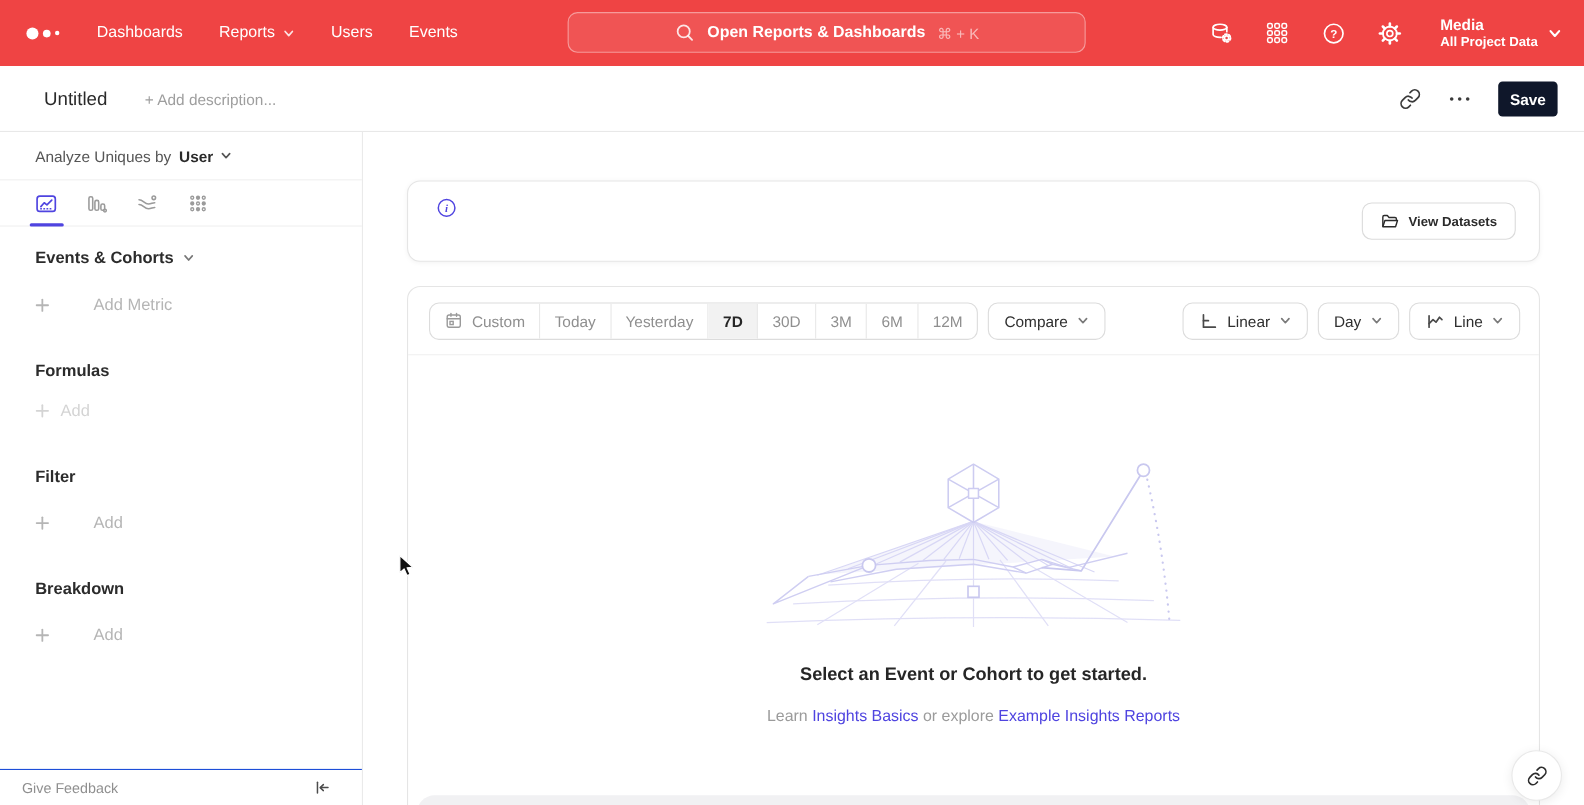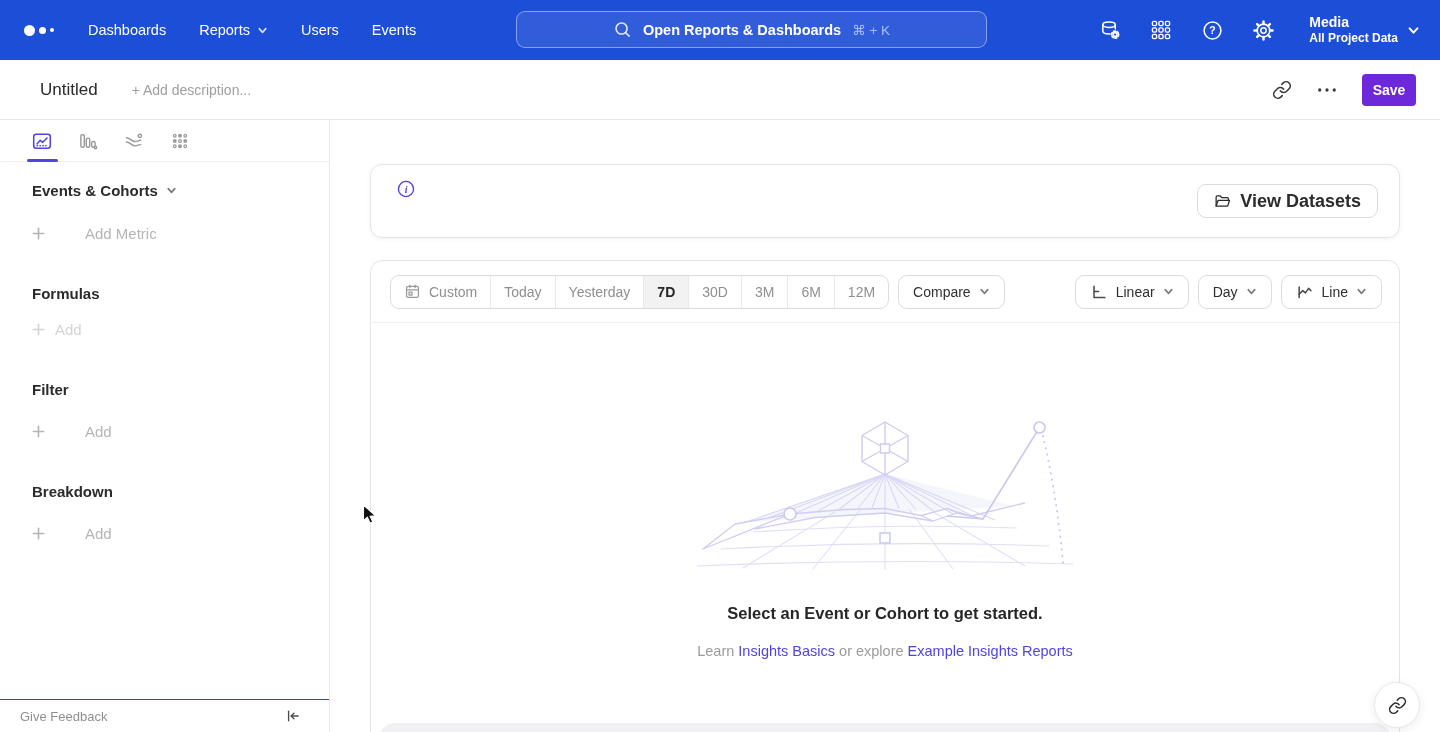--- a/index.html
+++ b/index.html
@@ -1,21 +1,21 @@
 <!DOCTYPE html>
 <html><head>
 <meta charset="utf-8">
 <style>
   * { margin:0; padding:0; box-sizing:border-box; }
   html,body { width:1440px; height:732px; overflow:hidden; background:#fff;
     font-family:"Liberation Sans", sans-serif; }
   .app { position:relative; width:1440px; height:732px; }
 
   
-  .topnav { height:60px; background:#1d4ed8; display:flex; align-items:center; position:relative; }
+  .topnav { height:60px; background:#ef4444; display:flex; align-items:center; position:relative; }
   .logo { margin-left:24px; display:flex; align-items:center; gap:4px; cursor:pointer; }
   .logo .d1 { width:11px; height:11px; border-radius:50%; background:#fff; }
   .logo .d2 { width:7px;  height:7px;  border-radius:50%; background:#fff; }
   .logo .d3 { width:4px;  height:4px;  border-radius:50%; background:#fff; }
   .nav-items { display:flex; gap:33px; margin-left:34px; }
   .nav-item { color:#fff; font-size:14.5px; font-weight:500; display:flex; align-items:center; gap:7px;
     cursor:pointer; text-decoration:none; }
   .nav-item svg { opacity:.85; }
   .nav-search { position:absolute; left:516px; top:11px; width:471px; height:37px;
     border:1px solid rgba(255,255,255,.42); background:rgba(255,255,255,.09); border-radius:9px;
@@ -29,21 +29,21 @@
   .project-name { color:#fff; font-size:14px; font-weight:700; }
   .project-scope { color:#fff; font-size:12px; font-weight:700; }
 
   
   .report-header { height:60px; background:#fff; border-bottom:1px solid #E8E8E8;
     display:flex; align-items:center; padding:0 24px 0 40px; }
   .report-title { font-size:17px; font-weight:500; color:#2a2a2a; cursor:text; }
   .report-desc { margin-left:34px; font-size:14px; color:#9e9e9e; cursor:text; }
   .header-actions { margin-left:auto; display:flex; align-items:center; gap:25px; }
   .icon-btn { display:flex; align-items:center; justify-content:center; cursor:pointer; color:#3a3a3a; }
-  .save-btn { width:54px; height:32px; border:none; border-radius:4px; background:#6d28d9; color:#fff;
+  .save-btn { width:54px; height:32px; border:none; border-radius:4px; background:#0f172a; color:#fff;
     font-size:14px; font-weight:600; font-family:inherit; cursor:default;text-align:center; }
 
   
   .page-body { display:flex; height:612px; }
   .sidebar { width:330px; flex-shrink:0; background:#fff; border-right:1px solid #EAEAEA; position:relative; }
   .analyze-row { height:44px; display:flex; align-items:center; padding-left:32px; gap:7px;
     border-bottom:1px solid #F0F0F0; font-size:14px; color:#565656; }
   .analyze-dd { display:flex; align-items:center; gap:6px; cursor:pointer; color:#2b2b2b; font-weight:600; }
   .tabs-row { height:42px; display:flex; align-items:center; padding-left:32px; gap:26px;
     border-bottom:1px solid #F0F0F0; position:relative; }
@@ -63,21 +63,21 @@
   
   .main { flex:1; position:relative; background:#fff; }
   .banner { position:absolute; left:40px; right:40px; top:44px; height:74px; background:#fff;
     border:1px solid #E5E5E5; border-radius:12px; box-shadow:0 1px 5px rgba(0,0,0,.05);
     display:flex; align-items:center; padding:0 21px 0 26px; }
   .banner-icon { flex-shrink:0; margin-top:-20px; }
   .banner-text { margin-left:12px; }
   .banner-title { font-size:15px; font-weight:700; color:#262626; }
   .banner-sub { font-size:13.5px; color:#8a8a8a; margin-top:4px; }
   .datasets-btn { margin-left:auto; height:34px; padding:0 16px; background:#fff; border:1px solid #DBDBDB;
-    border-radius:9px; display:flex; align-items:center; gap:9px; font-size:18px; font-weight:600;
+    border-radius:9px; display:flex; align-items:center; gap:9px; font-size:12px; font-weight:600;
     color:#2b2b2b; cursor:pointer; font-family:inherit; }
 
   .report-card { position:absolute; left:40px; right:40px; top:140px; bottom:-2px;
     border:1px solid #E5E5E5; border-radius:12px 12px 0 0; background:#fff; overflow:hidden; }
   .controls-row { height:62px; display:flex; align-items:center; padding:0 17px 0 19px;
     border-bottom:1px solid #F0F0F0; }
   .seg-control { display:flex; height:34px; border:1px solid #DCDCDC; border-radius:9px; overflow:hidden; background:#fff; }
   .seg-item { display:flex; align-items:center; justify-content:center; gap:8px; padding:0 13px;
     font-size:14px; color:#8f8f8f; border-right:1px solid #E8E8E8; cursor:pointer; white-space:nowrap; }
   .seg-item:last-child { border-right:none;text-align:center; }
@@ -208,20 +208,29 @@
             <circle cx="19" cy="3" r="1.8" fill="#3b3b3b"></circle>
           </svg>
       </span>
       <button class="save-btn">Save</button>
     </div>
   </div>
 
   <div class="page-body">
 
     <aside class="sidebar">
+      <div class="analyze-row">
+        <span>Analyze Uniques by</span>
+        <span class="analyze-dd">
+          <span>User</span>
+          <svg width="11" height="11" viewBox="0 0 10 10" fill="none" stroke="#555" stroke-width="1.4" stroke-linecap="round" stroke-linejoin="round">
+              <polyline points="2,3.3 5,6.7 8,3.3"></polyline>
+            </svg>
+        </span>
+      </div>
 
       <div class="tabs-row">
         <span class="tab">
           <svg width="21" height="20" viewBox="0 0 21 20" fill="none" stroke="#4F44E0" stroke-width="1.6" stroke-linecap="round" stroke-linejoin="round">
             <rect x="1.8" y="3" width="17.4" height="14.6" rx="2.6"></rect>
             <polyline points="5.4,13 8.6,9.3 11.2,11.4 15.8,6.8"></polyline>
             <line x1="5.4" y1="15" x2="15.8" y2="15" stroke-dasharray="0.4 2.6"></line>
           </svg>
         </span>
         <span class="tab">

